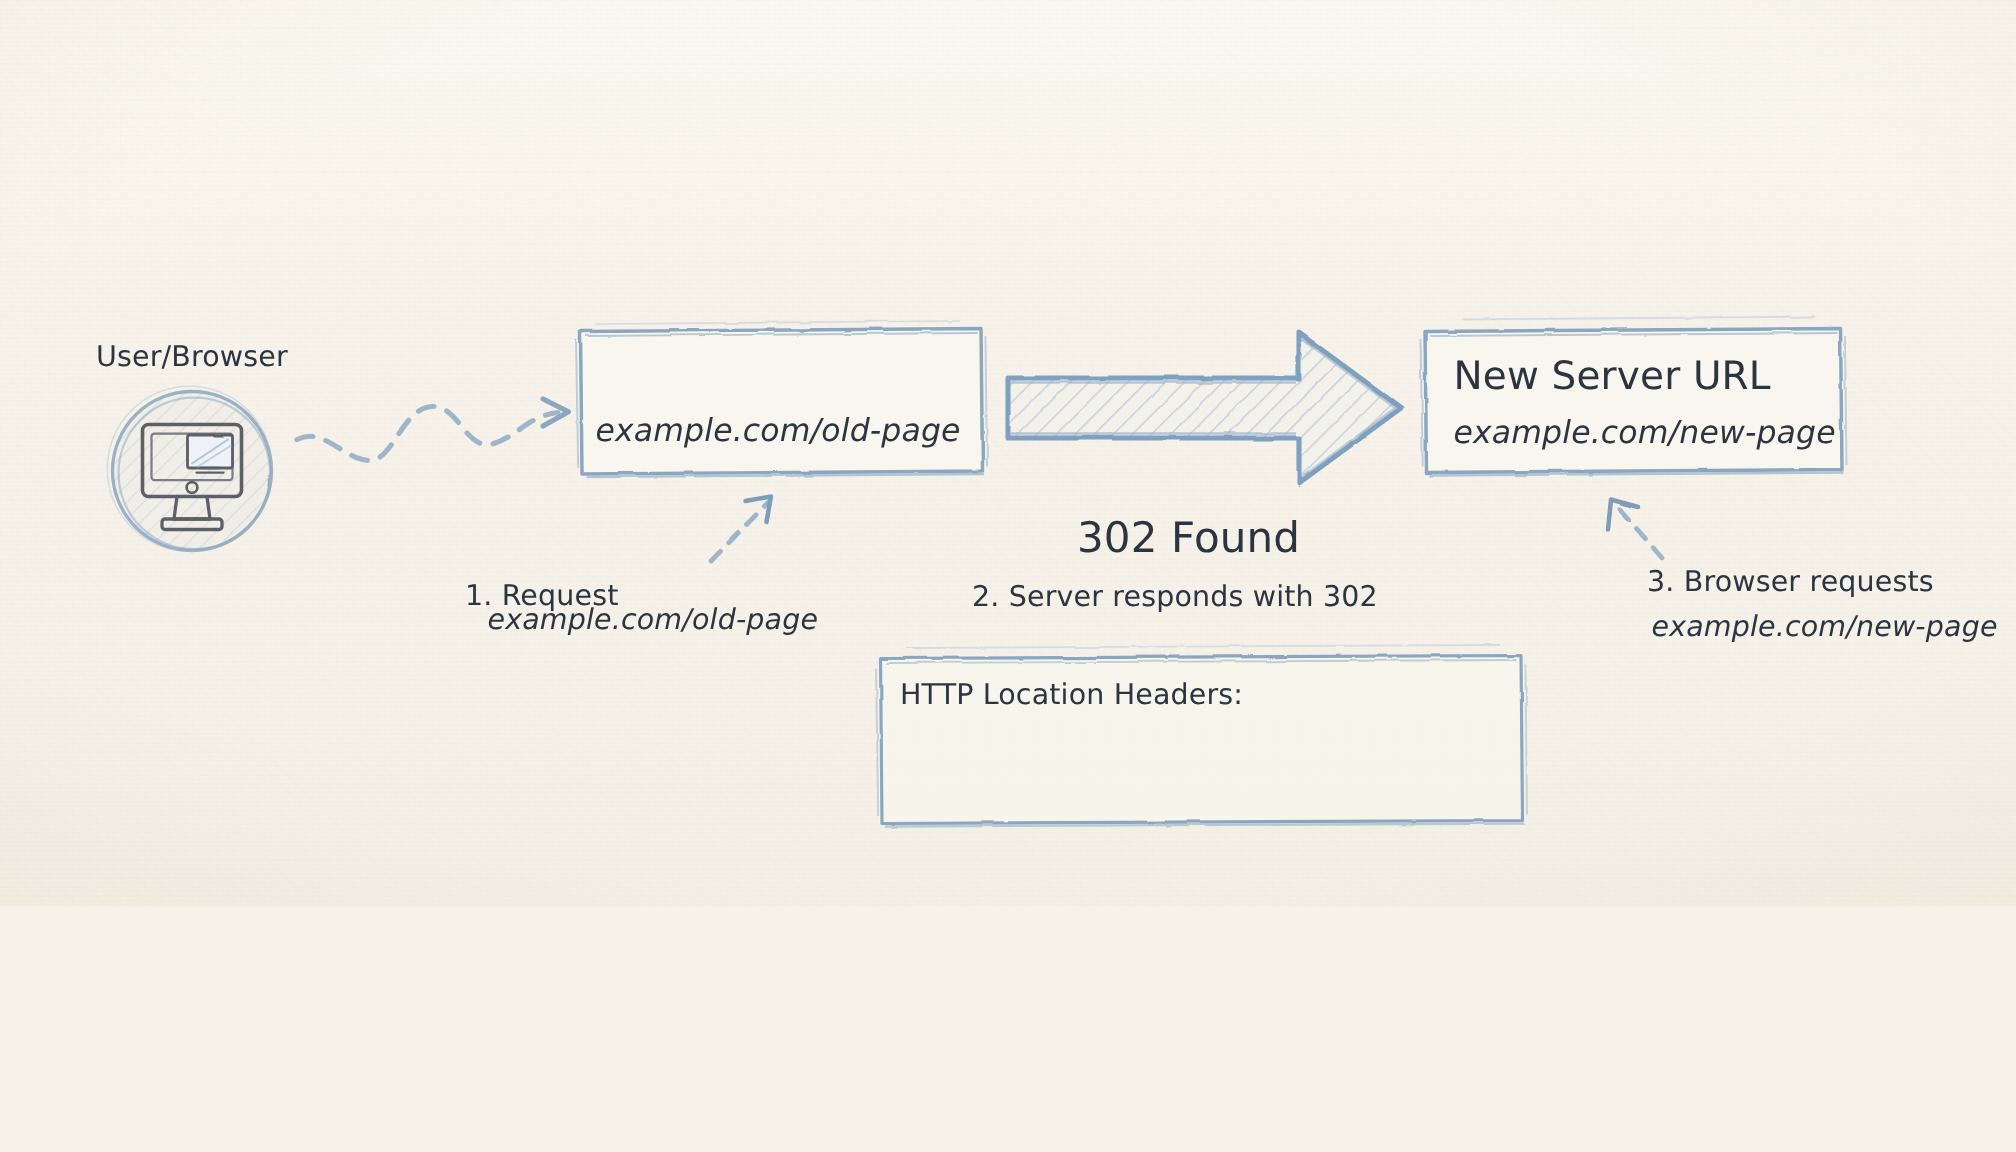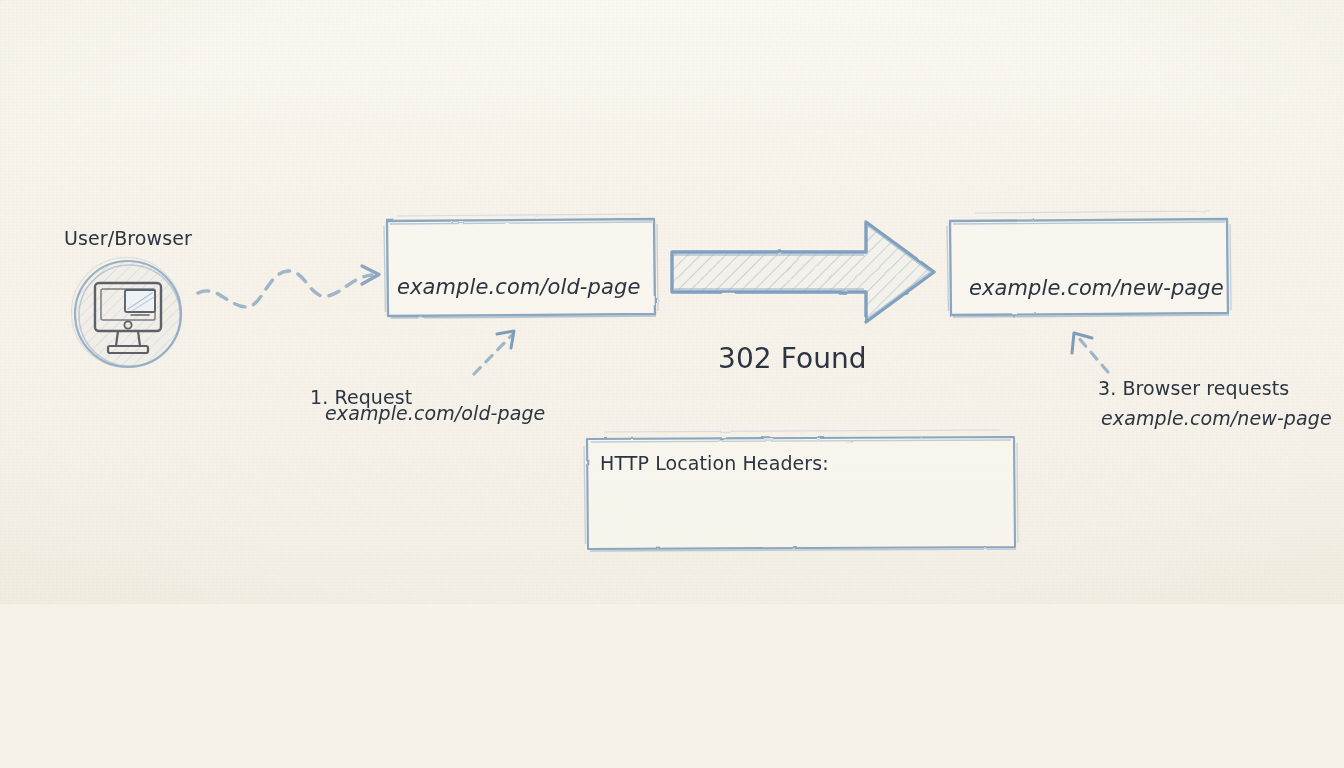--- a/index.html
+++ b/index.html
@@ -199,29 +199,31 @@
       <path d="M1017 443 L1018 543" fill="none" stroke="#a6bbcd" stroke-width="1.3" opacity="0.55"></path>
       <path d="M604 432 L1000 430" fill="none" stroke="#bac8d5" stroke-width="1.2" opacity="0.5"></path>
     </g>
   </svg>
 
   <div class="txt node-label" style="left:64px; top:227px;">User/Browser</div>
 
 
   <div class="txt sub-line" style="left:397px; top:275px;">example.com/old-page</div>
 
+  <div class="txt title-line" style="left:969px; top:236px;">New Server URL</div>
 
   <div class="txt sub-line" style="left:969px; top:276px;">example.com/new-page</div>
 
   <div class="txt big-status" style="left:718px; top:342px;">302 Found</div>
 
   <div class="txt step-caption" style="left:310px; top:386px;text-align:center;">1. Request</div>
 
   <div class="txt step-caption-url" style="left:325px; top:402px;">example.com/old-page</div>
 
+  <div class="txt step-caption" style="left:648px; top:387px;">2. Server responds with 302</div>
 
   <div class="txt step-caption" style="left:1098px; top:377px;">3. Browser requests</div>
 
   <div class="txt step-caption-url" style="left:1101px; top:407px;">example.com/new-page</div>
 
   <div class="txt hdr-line" style="left:600px; top:452px;">HTTP Location Headers:</div>
 
 
 
 </div>

